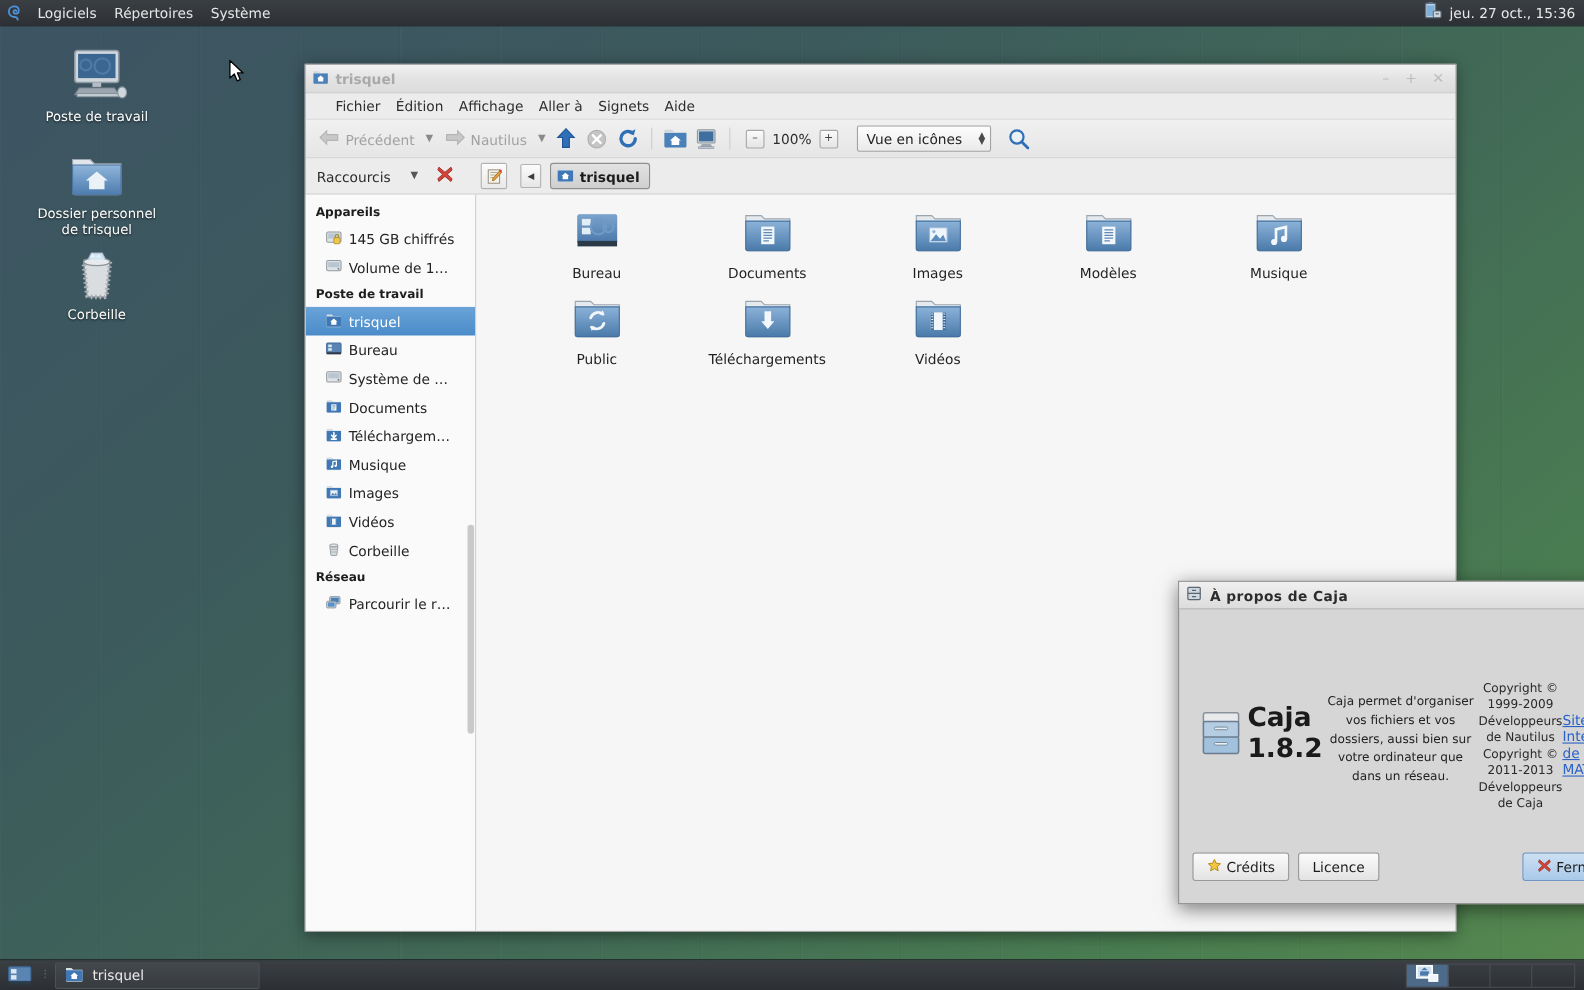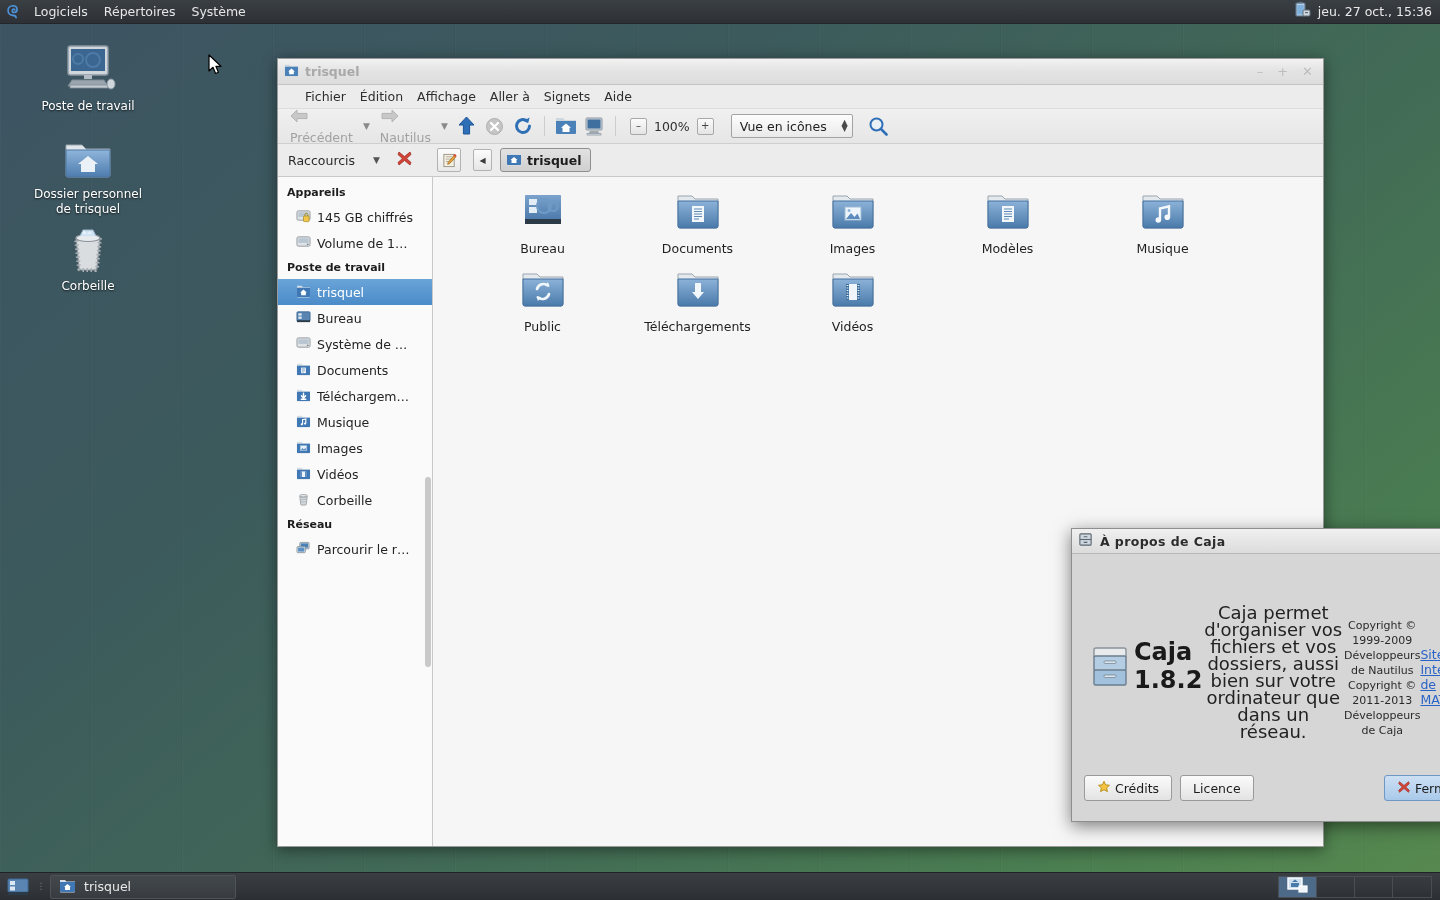--- a/index.html
+++ b/index.html
@@ -74,21 +74,21 @@
     border-bottom: 1px solid #dcdcdc;
   }
   #caja-menubar .mi { padding: 2px 7px; font-size: 12.5px; color: #2e2e2e; }
 
   #caja-toolbar {
     height: 35px; flex: 0 0 35px;
     background: linear-gradient(180deg,#f0f0f0 0%,#e6e6e6 100%);
     border-bottom: 1px solid #cfcfcf;
     display: flex; align-items: center; padding: 0 8px; gap: 2px;
   }
-  .tb-nav { display:flex; align-items:flex-start; gap:5px; padding: 2px 4px; color:#a2a2a2; font-size:12.5px;flex-direction:column;}
+  .tb-nav { display:flex; align-items:flex-end; gap:5px; padding: 2px 4px; color:#a2a2a2; font-size:12.5px;}
   .tb-nav .arr { font-size: 17px; line-height: 14px; }
   .tb-caret { font-size: 9px; color:#8a8a8a; padding:0 4px;}
   .tb-sep { width: 1px; height: 20px; background:#cdcdcd; margin: 0 6px;}
   .tb-ico { width:26px; height:26px; display:flex; align-items:center; justify-content:center;}
   .zoom-box { display:flex; align-items:center; gap:7px; margin-left: 6px;}
   .zoom-btn {
     width:17px;height:17px;border:1px solid #a8a8a8;border-radius:2px;
     background:linear-gradient(180deg,#fbfbfb,#e4e4e4);
     display:flex;align-items:center;justify-content:center;font-size:10px;color:#444;line-height:1;
   }
@@ -179,21 +179,21 @@
     height: 25px; flex:0 0 25px;
     background: linear-gradient(180deg,#f0f0f0,#dcdcdc);
     border-bottom: 1px solid #b7b7b7;
     display:flex;align-items:center;padding:0 6px;
   }
   #about-title .at { margin-left:7px; font-size:12.5px; font-weight:bold; color:#2c2c2c; letter-spacing:.4px;}
   #about-title .ax { margin-left:auto; color:#9a9a9a; font-size:14px; padding-right:3px;}
   #about-inner { flex:1; padding: 14px 14px 0; display:flex; flex-direction:row; align-items:center;}
   .about-appicon { margin-bottom: 8px; }
   .about-version { font-size: 24px; font-weight: bold; color:#1a1a1a; margin-bottom: 12px;}
-  .about-desc { font-size: 18px; color:#222; text-align:center; line-height:17px; max-width:320px;}
+  .about-desc { font-size: 11px; color:#222; text-align:center; line-height:17px; max-width:320px;}
   .about-copy { font-size: 11px; color:#2a2a2a; text-align:center; line-height:15px; margin-top:12px;}
   .about-link { font-size:12.5px; color:#2a63c7; text-decoration:underline; margin-top:10px;}
   #about-actions {
     flex: 0 0 46px; display:flex; padding: 0 12px; gap: 8px;
   }
   .btn {
     height: 26px; border:1px solid #9a9a9a; border-radius:3px;
     background: linear-gradient(180deg,#fbfbfb,#e3e3e3);
     display:flex;align-items:center;justify-content:center;gap:4px;
     padding: 0 12px; font-size:12.5px; color:#1c1c1c;

